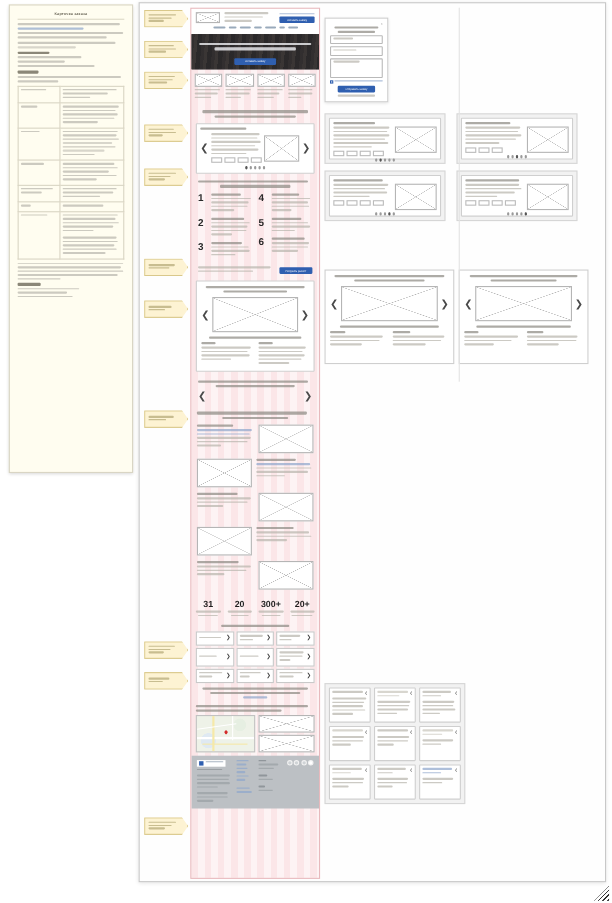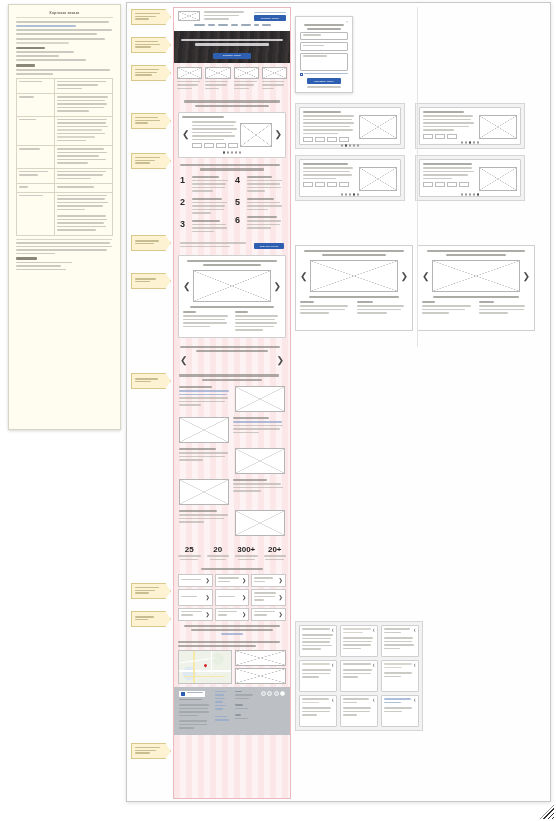--- a/index.html
+++ b/index.html
@@ -620,21 +620,21 @@
           <div class="ln s" style="width:94%"></div>
             <div class="ln s" style="width:86%"></div>
             <div class="ln s" style="width:48%"></div>
         </div>
         <div class="xbox" style="width:50px; height:26px;"></div>
       </div>
     </div>
 
     <div class="stats">
       <div>
-        <div class="statnum">25</div>
+        <div class="statnum">31</div>
         <div style="padding:1px 2px 0">
             <div class="ln s" style="width:100%"></div>
             <div class="ln s" style="width:80%;margin:0 auto"></div>
           </div>
       </div>
       <div>
         <div class="statnum">20</div>
         <div style="padding:1px 2px 0">
             <div class="ln s" style="width:100%"></div>
             <div class="ln s" style="width:70%;margin:0 auto"></div>

